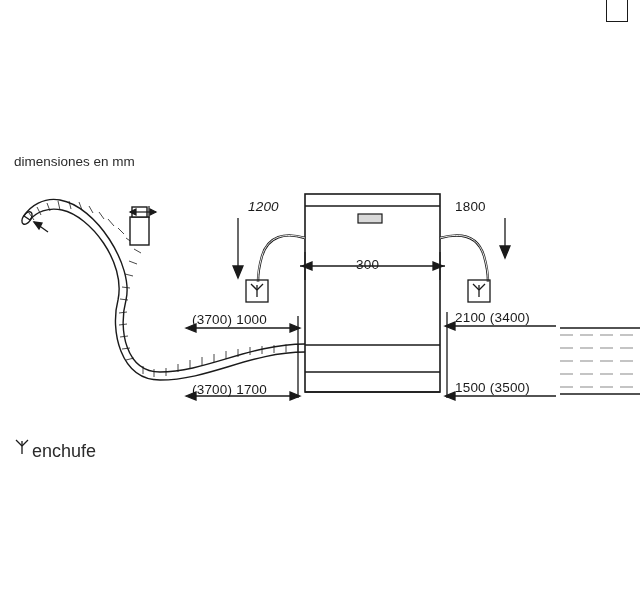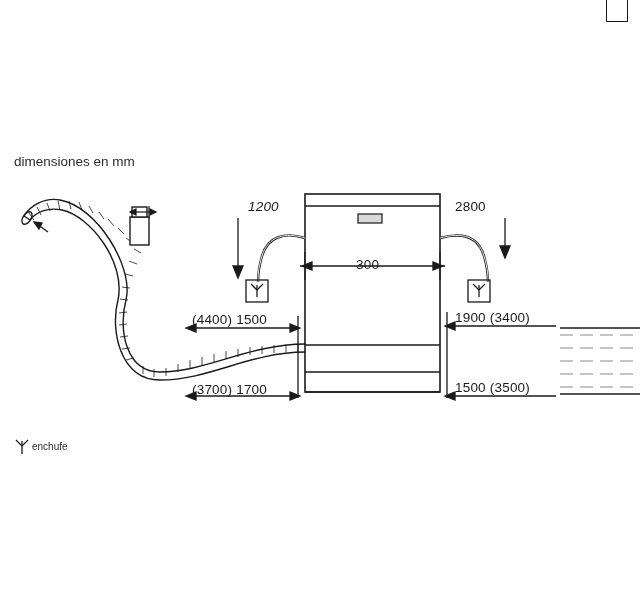--- a/index.html
+++ b/index.html
@@ -39,21 +39,21 @@
   .caption-top {
     position: absolute;
     left: 14px;
     top: 154px;
     font-size: 13.5px;
     color: #2b2b2b;
     white-space: nowrap;
   }
   .legend {
     position: absolute;
-    font-size: 10px;
+    font-size: 18px;
     color: #2b2b2b;
     white-space: nowrap;
   }
   .legend-1 { left: 32px; top: 441px; }
   .legend-2 { left: 14px; top: 461px; }
 
   
   .dim {
     position: absolute;
     font-size: 13.5px;
@@ -255,22 +255,22 @@
 
     <g stroke="#1a1a1a" stroke-width="1.3" fill="none">
       <line x1="22" y1="441" x2="22" y2="454"></line>
       <line x1="22" y1="446" x2="16" y2="440"></line>
       <line x1="22" y1="446" x2="28" y2="440"></line>
     </g>
 
   </svg>
 
   <div class="dim lbl-1200-left">1200</div>
-  <div class="dim lbl-1600-right">2800</div>
+  <div class="dim lbl-1600-right">1800</div>
   <div class="dim lbl-600">300</div>
-  <div class="dim lbl-3700-1500">(4400) 1500</div>
-  <div class="dim lbl-1200-3400">1900 (3400)</div>
+  <div class="dim lbl-3700-1500">(3700) 1000</div>
+  <div class="dim lbl-1200-3400">2100 (3400)</div>
   <div class="dim lbl-3700-1700">(3700) 1700</div>
   <div class="dim lbl-1500-3500">1500 (3500)</div>
 
   <div class="legend legend-1">enchufe</div>
 
 </div>
 
 </body></html>

